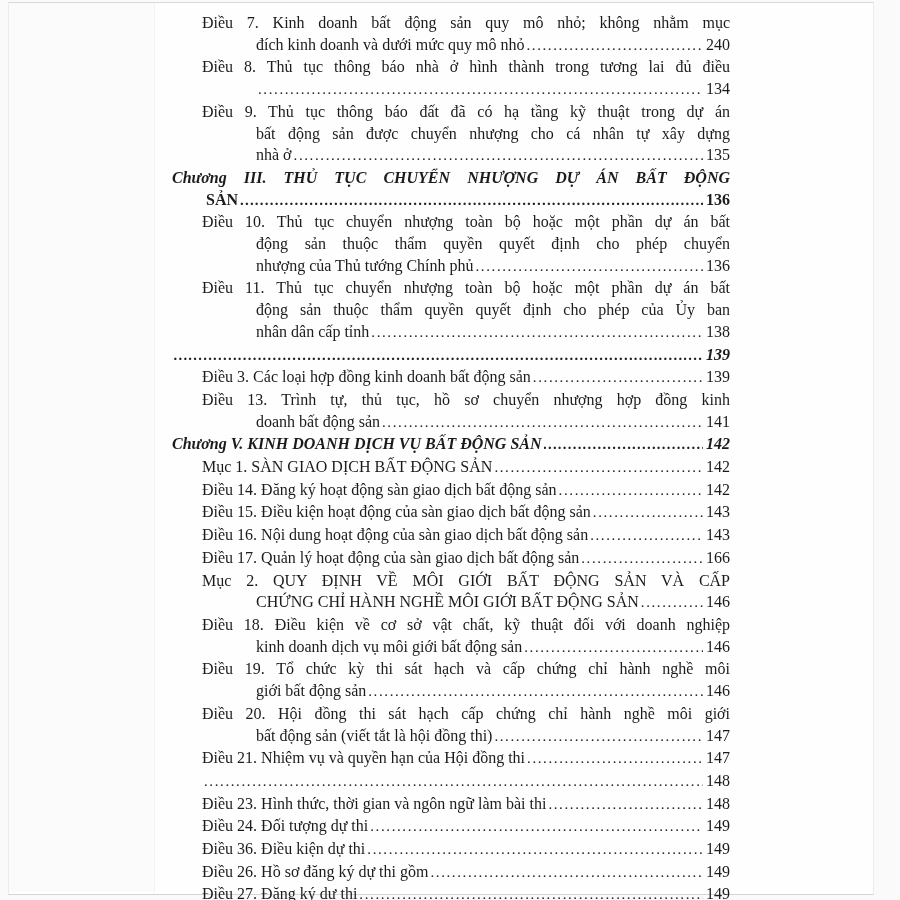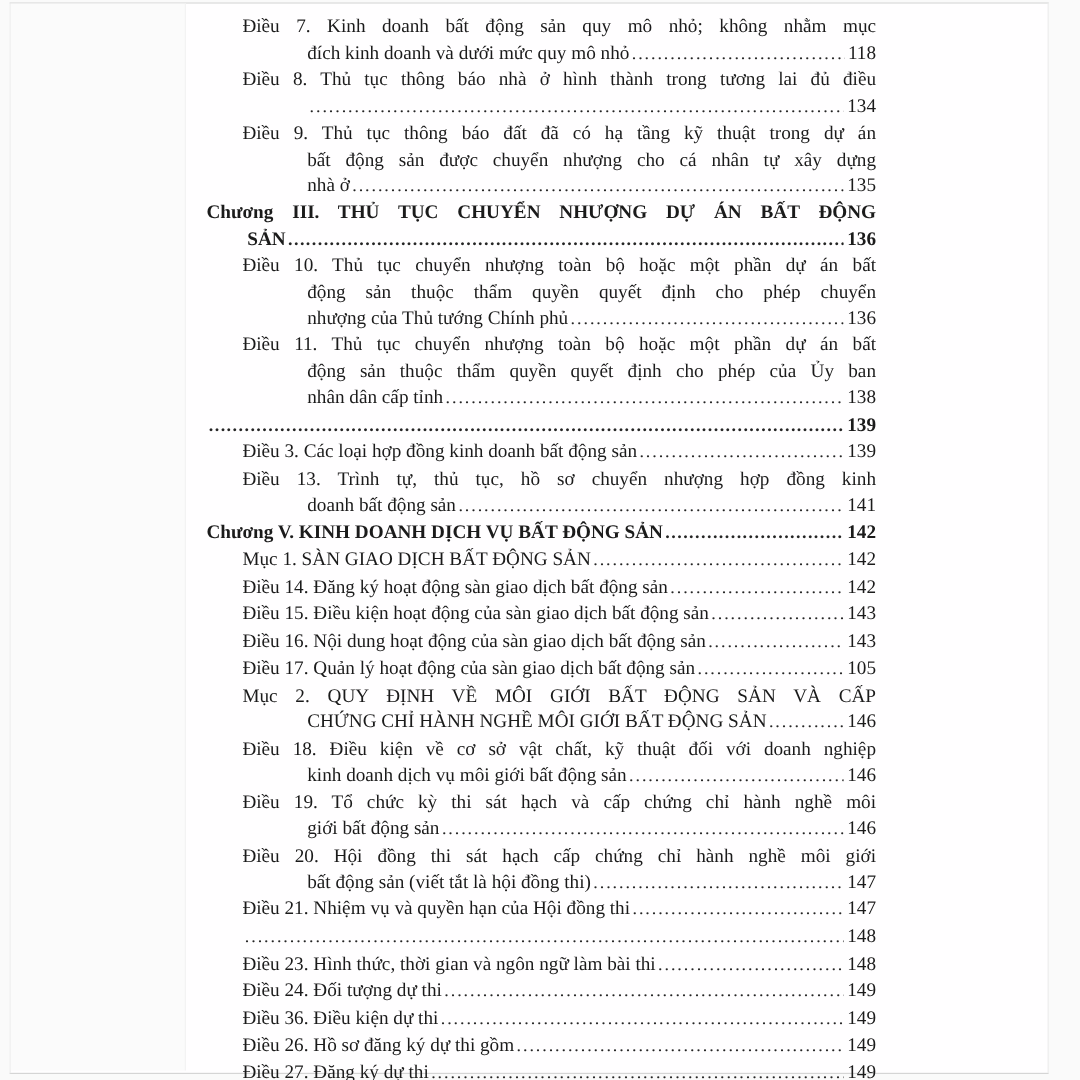--- a/index.html
+++ b/index.html
@@ -66,37 +66,37 @@
   }
   .pagenum {
     text-align: right;
     white-space: nowrap;
   }
   
   .entry.article .line.first,
   .entry.section .line.first { padding-left: 30px; }
   .entry.article .line.cont,
   .entry.section .line.cont  { padding-left: 84px; }
-  .entry.chapter .line.first { padding-left: 0; }
+  .entry.chapter .line.first { padding-left: 0; font-style: italic; }
   .entry.chapter .line.cont  { padding-left: 34px; }
   .entry.chapter { font-weight: bold; }
   .entry.chapter .leader::after { font-weight: bold; letter-spacing: 1.2px; }
 </style>
 </head>
 <body>
 
 <div class="scan-page"></div>
 <div class="scan-shade"></div>
 <div class="toc">
     <div class="entry article">
       <div class="line first just">Điều 7. Kinh doanh bất động sản quy mô nhỏ; không nhằm mục</div>
       <div class="line cont last">
         <span class="txt">đích kinh doanh và dưới mức quy mô nhỏ</span>
         <span class="leader"></span>
-        <span class="pagenum">118</span>
+        <span class="pagenum">240</span>
       </div>
     </div>
     <div class="entry article">
       <div class="line first just">Điều 8. Thủ tục thông báo nhà ở hình thành trong tương lai đủ điều</div>
       <div class="line cont last">
         <span class="leader"></span>
         <span class="pagenum">134</span>
       </div>
     </div>
     <div class="entry article">
@@ -187,21 +187,21 @@
       <div class="line first last">
         <span class="txt">Điều 16. Nội dung hoạt động của sàn giao dịch bất động sản</span>
         <span class="leader"></span>
         <span class="pagenum">143</span>
       </div>
     </div>
     <div class="entry article">
       <div class="line first last">
         <span class="txt">Điều 17. Quản lý hoạt động của sàn giao dịch bất động sản</span>
         <span class="leader"></span>
-        <span class="pagenum">105</span>
+        <span class="pagenum">166</span>
       </div>
     </div>
     <div class="entry section">
       <div class="line first just">Mục 2. QUY ĐỊNH VỀ MÔI GIỚI BẤT ĐỘNG SẢN VÀ CẤP</div>
       <div class="line cont last">
         <span class="txt">CHỨNG CHỈ HÀNH NGHỀ MÔI GIỚI BẤT ĐỘNG SẢN</span>
         <span class="leader"></span>
         <span class="pagenum">146</span>
       </div>
     </div>

